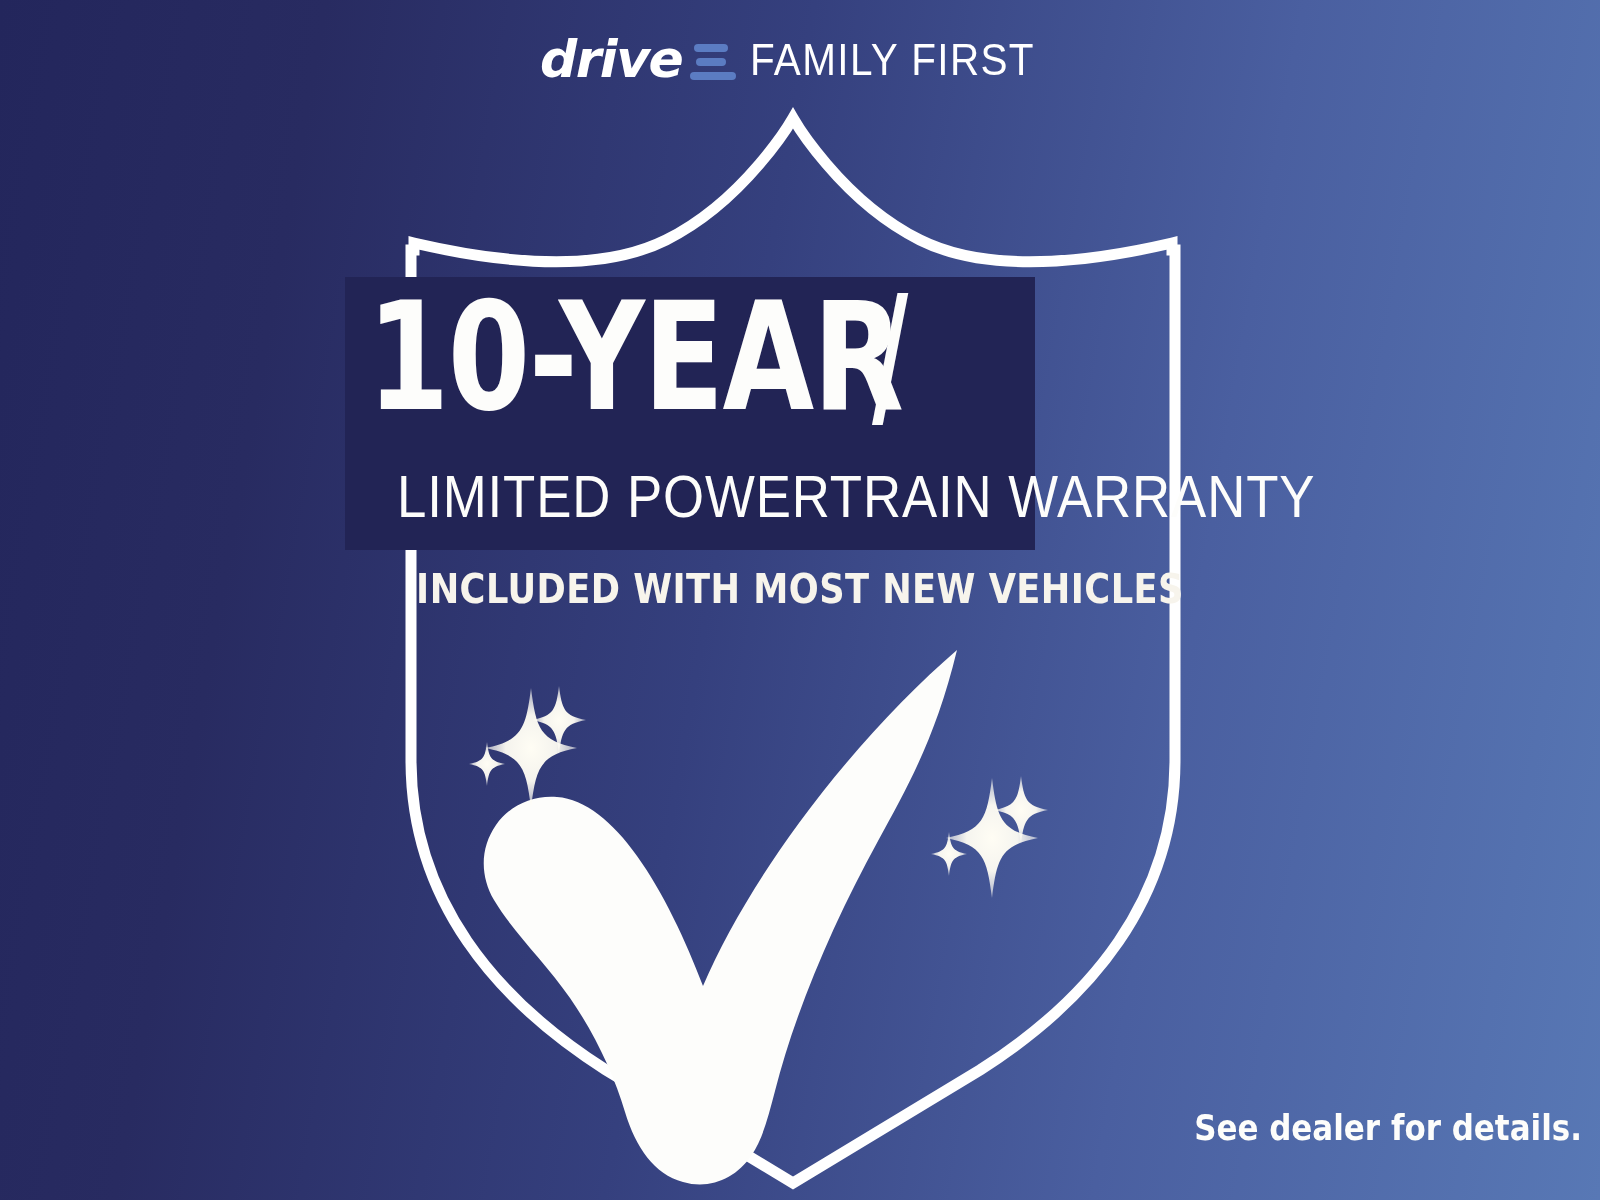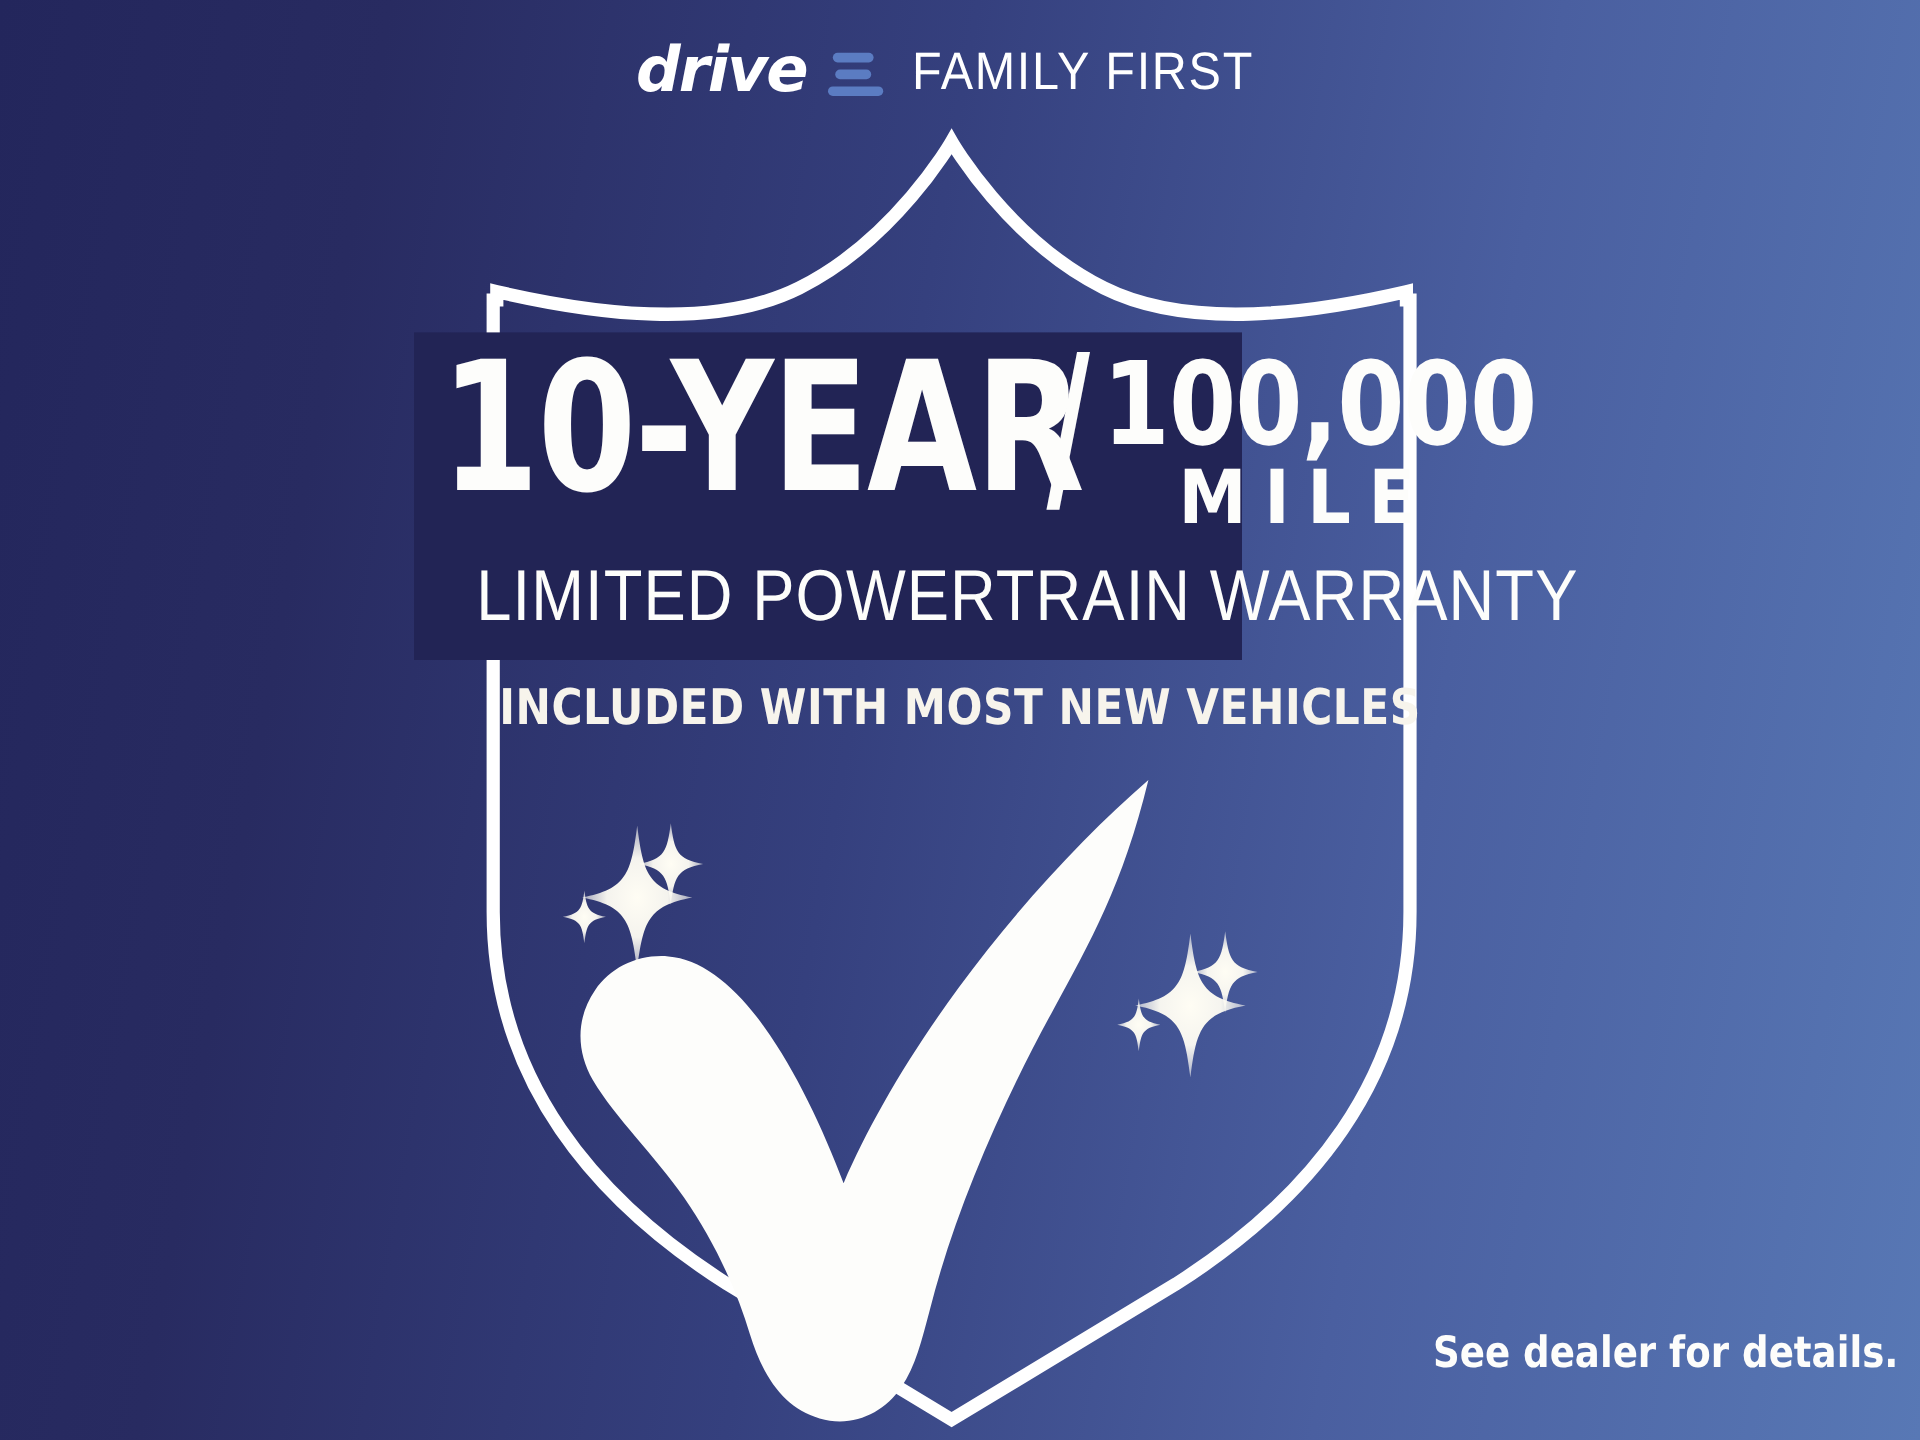--- a/index.html
+++ b/index.html
@@ -19,21 +19,21 @@
   
   #brand {
     position: absolute;
     top: 28px;
     left: 0;
     width: 1600px;
     height: 64px;
     display: flex;
     align-items: center;
     justify-content: center;
-    gap: 10px;
+    gap: 0px;
   }
   #brand-word {
     font-family: "DejaVu Sans", sans-serif;
     font-style: italic;
     font-weight: bold;
     font-size: 52px;
     letter-spacing: -1.5px;
     color: #ffffff;
     line-height: 1;
     transform: translateY(-1px);
@@ -300,24 +300,20 @@
                C 952 857, 951 861, 949 876
                C 947 861, 946 857, 931 854
                C 946 851, 947 847, 949 832 Z" fill="url(#sparkGrad)"></path>
     </g>
   </svg>
 
   <div id="banner">
     <div id="banner-row">
       <span id="headline-years">10-YEAR</span>
       <span id="headline-slash">/</span>
-      <div id="miles-block">
-        <div id="headline-miles">100,000</div>
-        <div id="headline-mile-word">MILE</div>
-      </div>
     </div>
     <div id="subhead">LIMITED POWERTRAIN WARRANTY</div>
   </div>
 
   <div id="included">INCLUDED WITH MOST NEW VEHICLES</div>
 
   <div id="footnote">See dealer for details.</div>
 
 </div>
 

